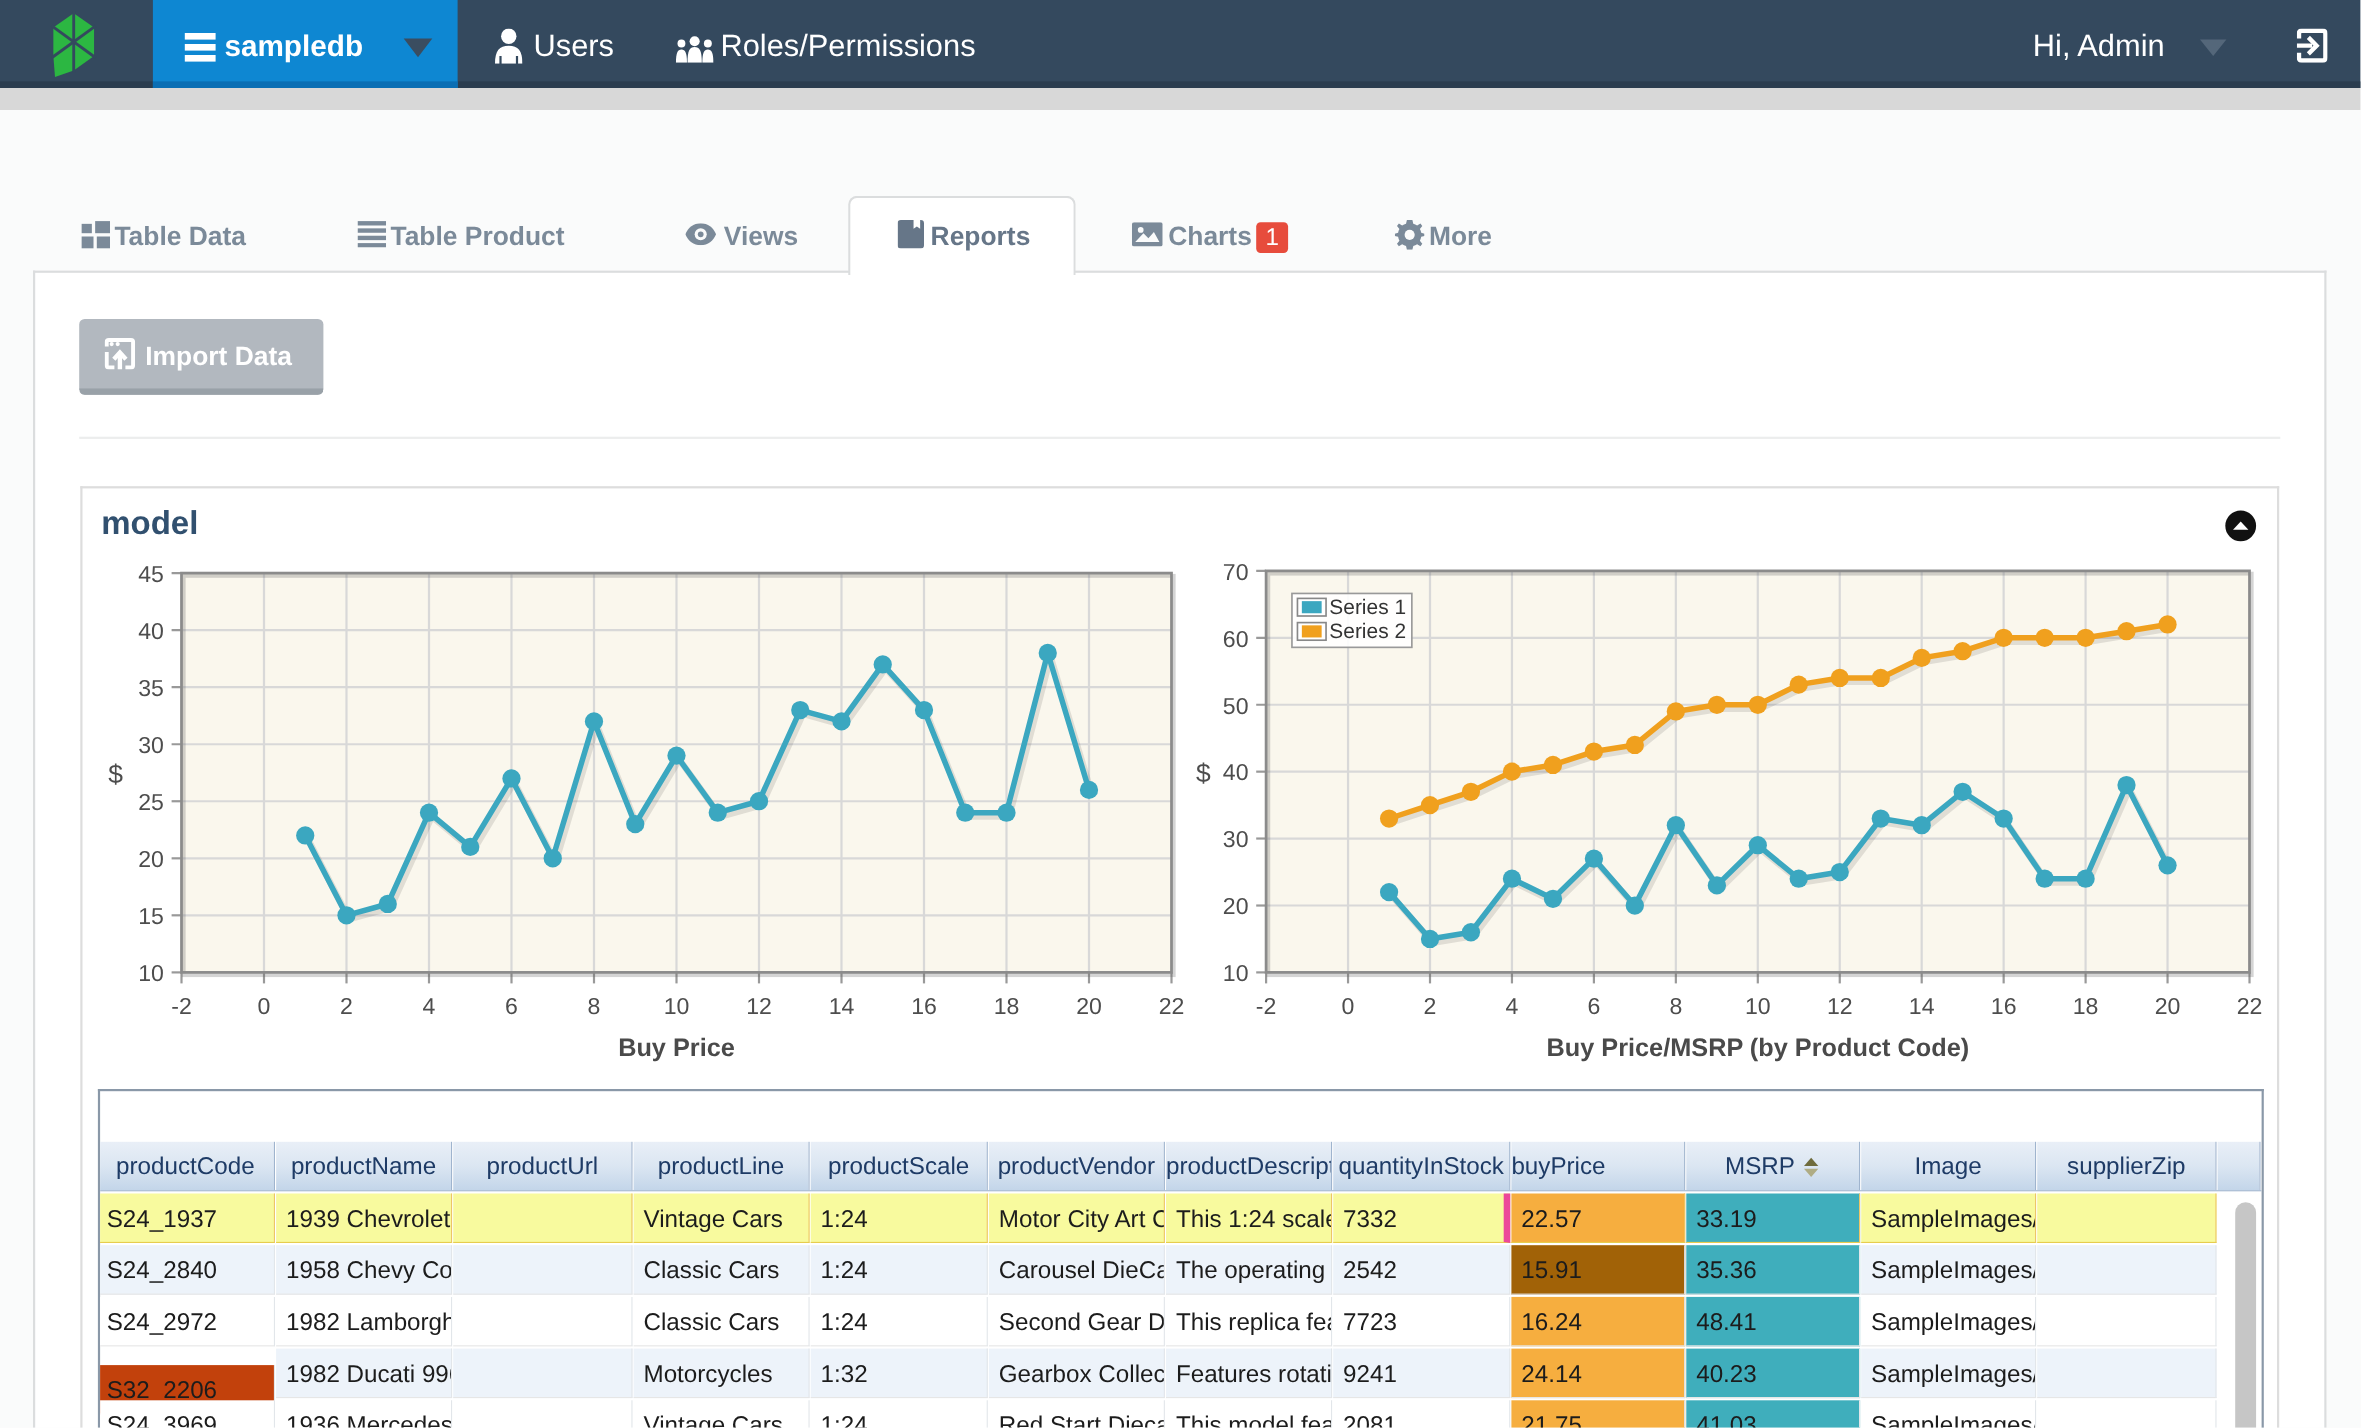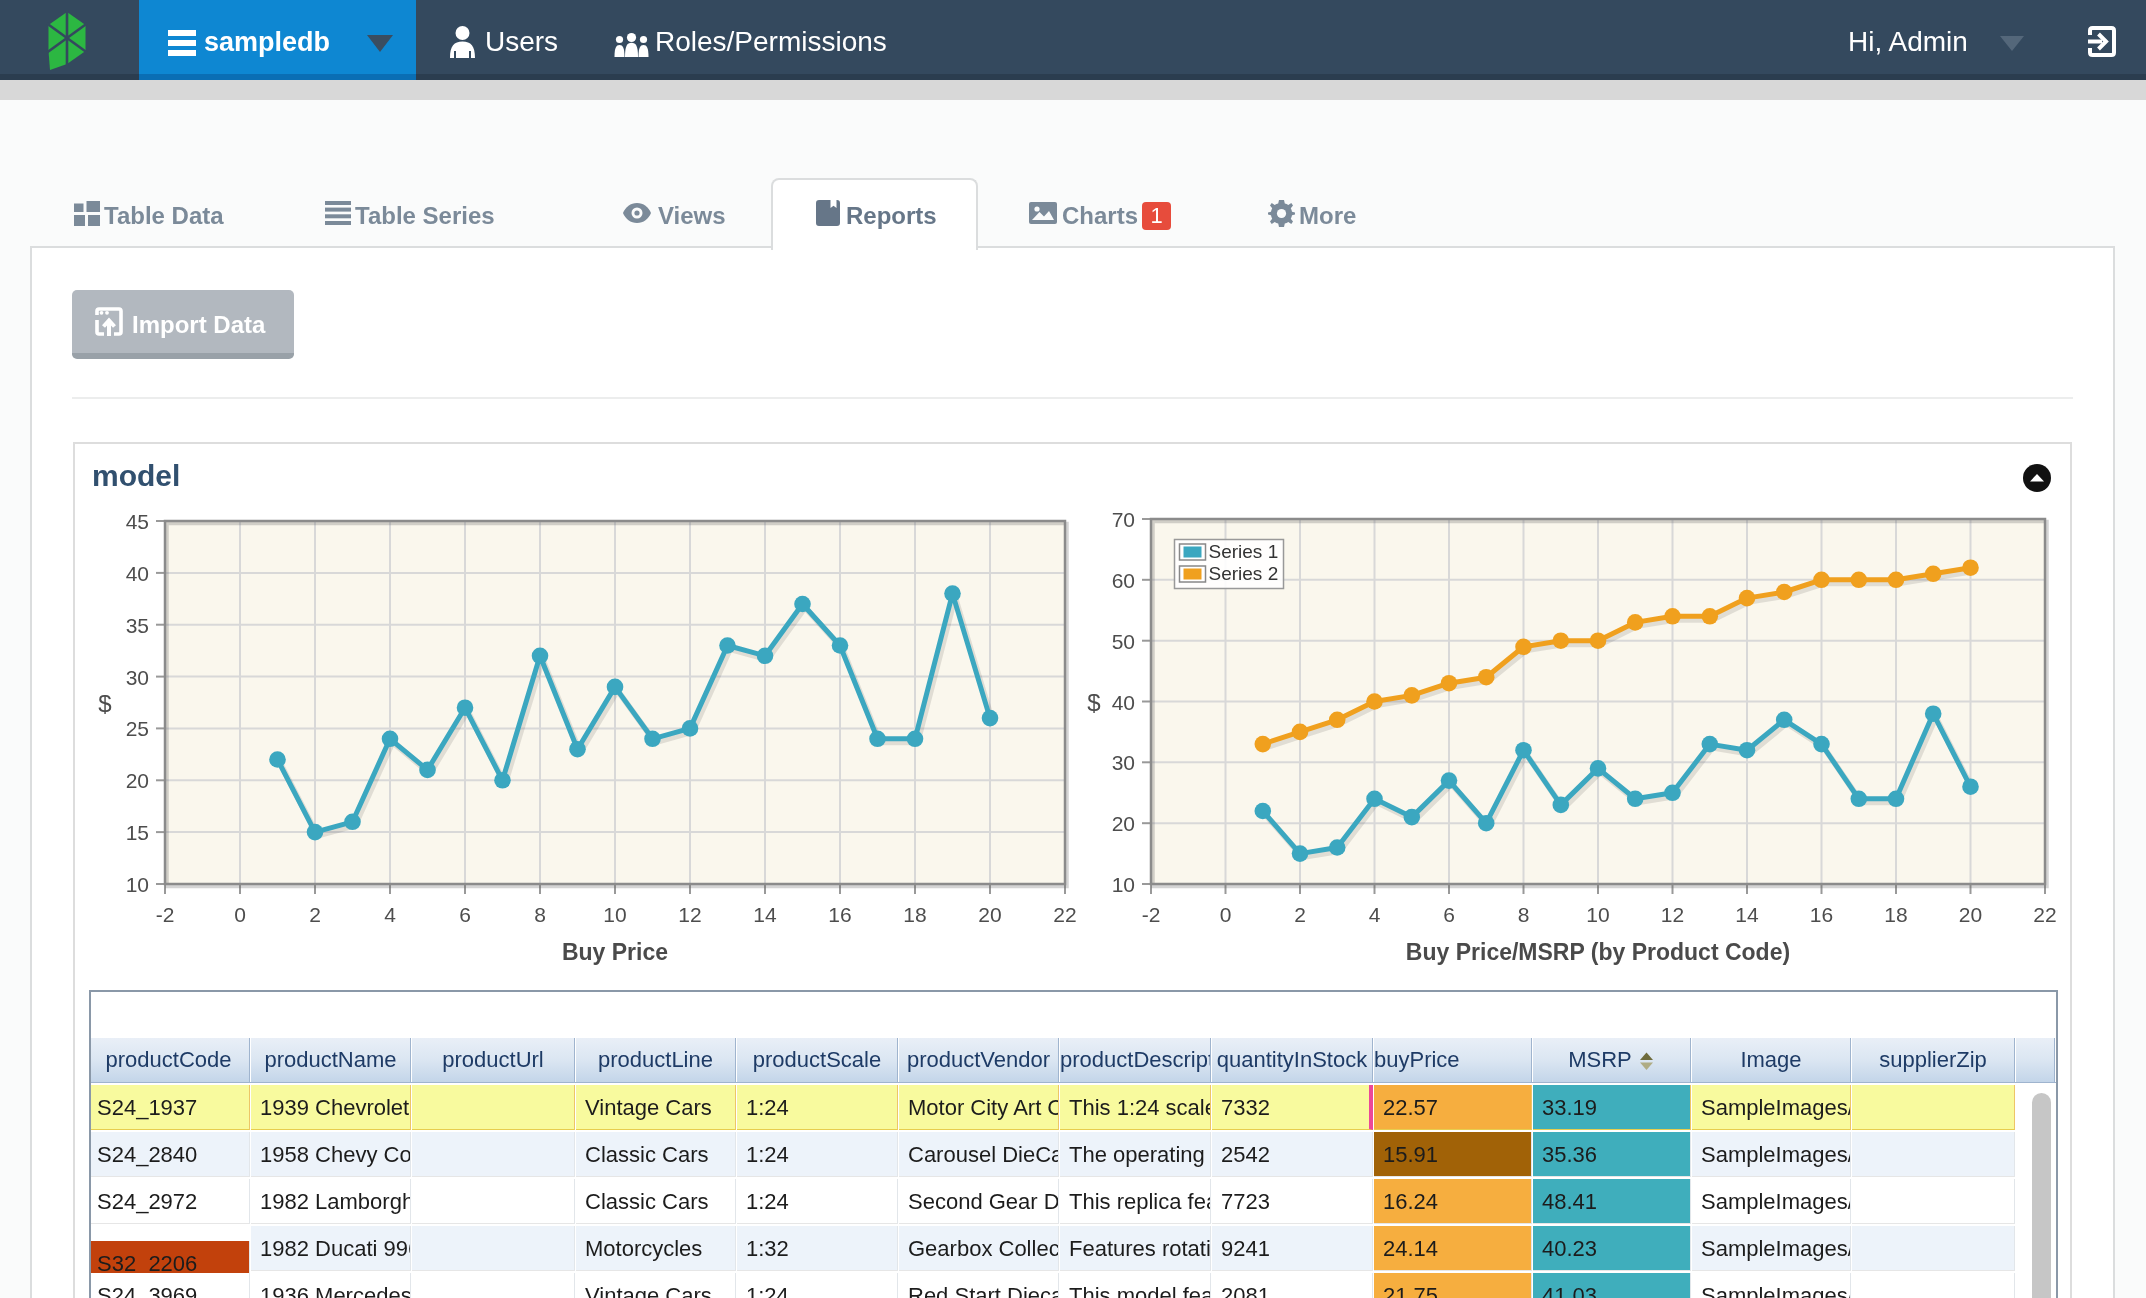--- a/index.html
+++ b/index.html
@@ -51,21 +51,21 @@
   </svg>
 <div class="abs" style="left:104px;top:202px;font-size:24px;font-weight:700;color:#7B8A99">Table Data</div>
 <svg class="abs" style="left:325px;top:201px" width="26" height="24" viewBox="0 0 26 24">
 <g fill="#7B8A99">
       <rect x="0" y="0" width="26" height="4"></rect>
       <rect x="0" y="6.6" width="26" height="4"></rect>
 <rect x="0" y="13.3" width="26" height="4"></rect>
       <rect x="0" y="20" width="26" height="4"></rect>
     </g>
   </svg>
-<div class="abs" style="left:355px;top:202px;font-size:24px;font-weight:700;color:#7B8A99">Table Series</div>
+<div class="abs" style="left:355px;top:202px;font-size:24px;font-weight:700;color:#7B8A99">Table Product</div>
 <svg class="abs" style="left:623px;top:203px" width="28" height="20" viewBox="0 0 28 20">
 <path d="M14 0 C20.5 0 25.5 4 28 10 C25.5 16 20.5 20 14 20 C7.5 20 2.5 16 0 10 C2.5 4 7.5 0 14 0 Z" fill="#7B8A99"></path>
 <circle cx="14" cy="10" r="5.5" fill="#FAFBFB"></circle>
     <circle cx="14" cy="10" r="2.6" fill="#7B8A99"></circle>
   </svg>
 <div class="abs" style="left:658px;top:202px;font-size:24px;font-weight:700;color:#7B8A99">Views</div>
 <svg class="abs" style="left:816px;top:200px" width="24" height="26" viewBox="0 0 24 26">
 <path d="M0 3 Q0 0 3 0 L14.5 0 L14.5 8 L17.5 5.8 L20.5 8 L20.5 0 L21 0 Q24 0 24 3 L24 23 Q24 26 21 26 L3 26 Q0 26 0 23 Z" fill="#667688"></path>
   </svg>
 <div class="abs" style="left:846px;top:202px;font-size:24px;font-weight:700;color:#667688">Reports</div>
@@ -317,21 +317,21 @@
     <div style="position:absolute;left:1761px;top:46px;width:163px;height:44px;background:linear-gradient(#E9EFF7,#DBE6F2 50%,#C3D5E9);border-right:1px solid #9FB4CE;text-align:center;line-height:44px;font-size:22px;color:#1E3B66;overflow:hidden;white-space:nowrap">supplierZip</div>
     <div style="position:absolute;left:1925px;top:46px;width:39px;height:44px;background:linear-gradient(#E9EFF7,#DBE6F2 50%,#C3D5E9);border-right:1px solid #9FB4CE;text-align:center;line-height:44px;font-size:22px;color:#1E3B66;overflow:hidden;white-space:nowrap"></div>
     <div style="position:absolute;left:0;top:90px;width:1965px;height:1px;background:#9FB4CE"></div>
     <div style="position:absolute;left:-3px;top:93px;width:162px;height:45px;background:#F8FA9E;border-right:1px solid #EDC567;border-bottom:1px solid #E7CD4E;line-height:46px;padding-left:9px;box-sizing:border-box;font-size:22px;color:#1C1C1C;overflow:hidden;white-space:nowrap">S24_1937</div>
     <div style="position:absolute;left:160px;top:93px;width:160px;height:45px;background:#F8FA9E;border-right:1px solid #EDC567;border-bottom:1px solid #E7CD4E;line-height:46px;padding-left:9px;box-sizing:border-box;font-size:22px;color:#1C1C1C;overflow:hidden;white-space:nowrap">1939 Chevrolet Deluxe Coupe</div>
     <div style="position:absolute;left:321px;top:93px;width:163px;height:45px;background:#F8FA9E;border-right:1px solid #EDC567;border-bottom:1px solid #E7CD4E;line-height:46px;padding-left:9px;box-sizing:border-box;font-size:22px;color:#1C1C1C;overflow:hidden;white-space:nowrap"></div>
     <div style="position:absolute;left:485px;top:93px;width:160px;height:45px;background:#F8FA9E;border-right:1px solid #EDC567;border-bottom:1px solid #E7CD4E;line-height:46px;padding-left:9px;box-sizing:border-box;font-size:22px;color:#1C1C1C;overflow:hidden;white-space:nowrap">Vintage Cars</div>
     <div style="position:absolute;left:646px;top:93px;width:161px;height:45px;background:#F8FA9E;border-right:1px solid #EDC567;border-bottom:1px solid #E7CD4E;line-height:46px;padding-left:9px;box-sizing:border-box;font-size:22px;color:#1C1C1C;overflow:hidden;white-space:nowrap">1:24</div>
     <div style="position:absolute;left:808px;top:93px;width:160px;height:45px;background:#F8FA9E;border-right:1px solid #EDC567;border-bottom:1px solid #E7CD4E;line-height:46px;padding-left:9px;box-sizing:border-box;font-size:22px;color:#1C1C1C;overflow:hidden;white-space:nowrap">Motor City Art Classics</div>
     <div style="position:absolute;left:969px;top:93px;width:151px;height:45px;background:#F8FA9E;border-right:1px solid #EDC567;border-bottom:1px solid #E7CD4E;line-height:46px;padding-left:9px;box-sizing:border-box;font-size:22px;color:#1C1C1C;overflow:hidden;white-space:nowrap">This 1:24 scale replica of the</div>
-    <div style="position:absolute;left:1121px;top:93px;width:161px;height:45px;background:#F8FA9E;border-right:4px solid #ec4899;border-bottom:1px solid #E7CD4E;line-height:46px;padding-left:9px;box-sizing:border-box;font-size:22px;color:#1C1C1C;overflow:hidden;white-space:nowrap">7332</div>
+    <div style="position:absolute;left:1121px;top:93px;width:161px;height:45px;background:#F8FA9E;border-right:6px solid #ec4899;border-bottom:1px solid #E7CD4E;line-height:46px;padding-left:9px;box-sizing:border-box;font-size:22px;color:#1C1C1C;overflow:hidden;white-space:nowrap">7332</div>
     <div style="position:absolute;left:1283px;top:93px;width:158px;height:45px;background:#F6AE3F;border-right:1px solid #EDC567;border-bottom:1px solid #E7CD4E;line-height:46px;padding-left:9px;box-sizing:border-box;font-size:22px;color:#1C1C1C;overflow:hidden;white-space:nowrap">22.57</div>
     <div style="position:absolute;left:1442px;top:93px;width:158px;height:45px;background:#3FAEBC;border-right:1px solid #EDC567;border-bottom:1px solid #E7CD4E;line-height:46px;padding-left:9px;box-sizing:border-box;font-size:22px;color:#1C1C1C;overflow:hidden;white-space:nowrap">33.19</div>
     <div style="position:absolute;left:1601px;top:93px;width:159px;height:45px;background:#F8FA9E;border-right:1px solid #EDC567;border-bottom:1px solid #E7CD4E;line-height:46px;padding-left:9px;box-sizing:border-box;font-size:22px;color:#1C1C1C;overflow:hidden;white-space:nowrap">SampleImages/vintagecars_1</div>
     <div style="position:absolute;left:1761px;top:93px;width:163px;height:45px;background:#F8FA9E;border-right:1px solid #EDC567;border-bottom:1px solid #E7CD4E;line-height:46px;padding-left:9px;box-sizing:border-box;font-size:22px;color:#1C1C1C;overflow:hidden;white-space:nowrap"></div>
     <div style="position:absolute;left:-3px;top:139.5px;width:162px;height:45px;background:#EDF3FA;border-right:1px solid #E2E6EA;border-bottom:1px solid #E6E6E6;line-height:46px;padding-left:9px;box-sizing:border-box;font-size:22px;color:#1C1C1C;overflow:hidden;white-space:nowrap">S24_2840</div>
     <div style="position:absolute;left:160px;top:139.5px;width:160px;height:45px;background:#EDF3FA;border-right:1px solid #E2E6EA;border-bottom:1px solid #E6E6E6;line-height:46px;padding-left:9px;box-sizing:border-box;font-size:22px;color:#1C1C1C;overflow:hidden;white-space:nowrap">1958 Chevy Corvette Limited</div>
     <div style="position:absolute;left:321px;top:139.5px;width:163px;height:45px;background:#EDF3FA;border-right:1px solid #E2E6EA;border-bottom:1px solid #E6E6E6;line-height:46px;padding-left:9px;box-sizing:border-box;font-size:22px;color:#1C1C1C;overflow:hidden;white-space:nowrap"></div>
     <div style="position:absolute;left:485px;top:139.5px;width:160px;height:45px;background:#EDF3FA;border-right:1px solid #E2E6EA;border-bottom:1px solid #E6E6E6;line-height:46px;padding-left:9px;box-sizing:border-box;font-size:22px;color:#1C1C1C;overflow:hidden;white-space:nowrap">Classic Cars</div>
     <div style="position:absolute;left:646px;top:139.5px;width:161px;height:45px;background:#EDF3FA;border-right:1px solid #E2E6EA;border-bottom:1px solid #E6E6E6;line-height:46px;padding-left:9px;box-sizing:border-box;font-size:22px;color:#1C1C1C;overflow:hidden;white-space:nowrap">1:24</div>
     <div style="position:absolute;left:808px;top:139.5px;width:160px;height:45px;background:#EDF3FA;border-right:1px solid #E2E6EA;border-bottom:1px solid #E6E6E6;line-height:46px;padding-left:9px;box-sizing:border-box;font-size:22px;color:#1C1C1C;overflow:hidden;white-space:nowrap">Carousel DieCast Legends</div>

